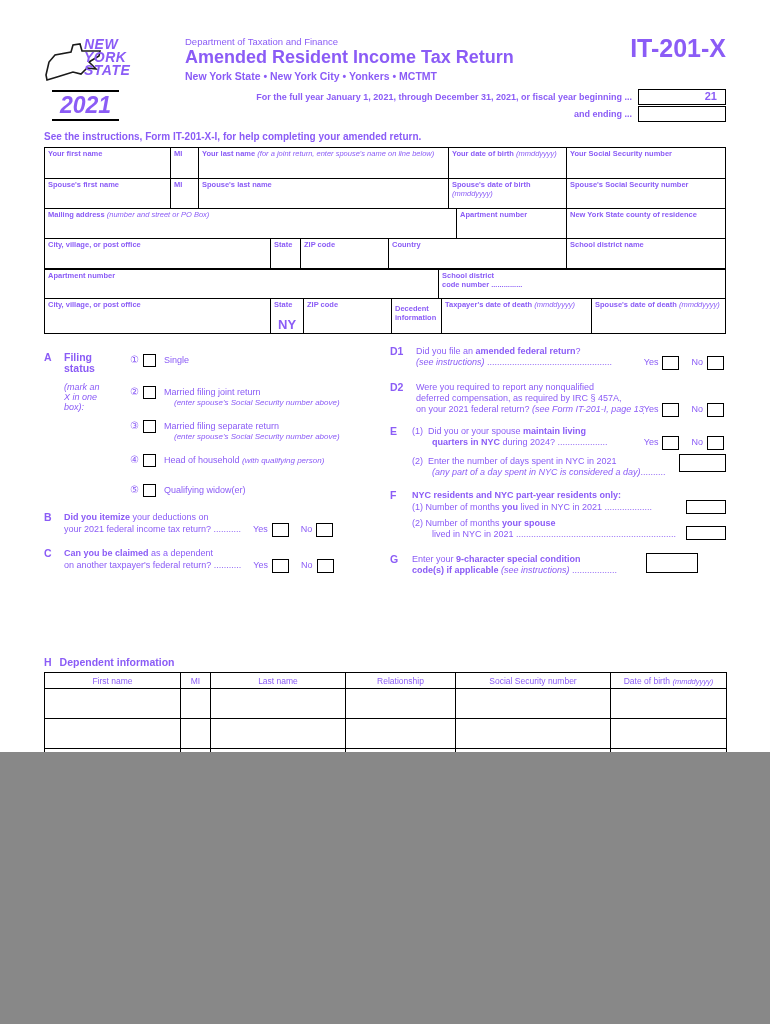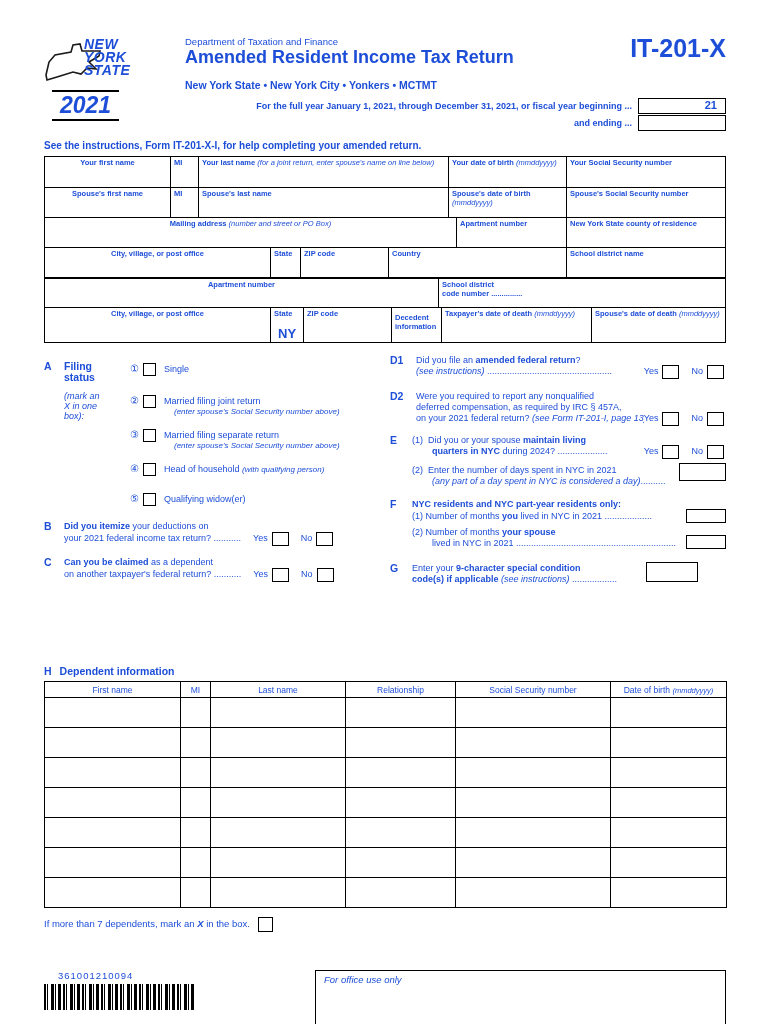--- a/index.html
+++ b/index.html
@@ -1,48 +1,48 @@
 <!DOCTYPE html>
 <html><head>
 <meta charset="utf-8">
 <style>
   * { margin:0; padding:0; box-sizing:border-box; }
   html,body { background:#888; }
   .sheet {
-    width:770px; height:1024px; background:#fff; color:#1d4ed8;
+    width:770px; height:752px; background:#fff; color:#8b5cf6;
     font-family:"Liberation Sans", sans-serif; position:relative; overflow:hidden;
     margin:0 auto;
   }
   .content { position:absolute; left:44px; top:34px; width:682px; }
 
   
   .hdr { position:relative; display:flex; width:100%; }
   .logo { position:relative; width:135px; height:88px; flex:none; }
   .nymap { position:absolute; left:0; top:8px; }
   .logo-words { position:absolute; left:40px; top:4px; font-weight:bold; font-style:italic; font-size:14px; line-height:13px; letter-spacing:.5px; }
   .logo-year { position:absolute; left:8px; top:56px; font-weight:bold; font-style:italic; font-size:23px; border-top:2px solid #000; border-bottom:2px solid #000; padding:0 8px; }
   .hdr-center { flex:1; padding-left:6px; padding-top:2px; }
   .dept { font-size:9.5px; }
   .ftitle { font-size:18px; font-weight:bold; line-height:21px; }
-  .fsub { font-size:10.5px; font-weight:bold; margin-top:11px; }
+  .fsub { font-size:10.5px; font-weight:bold; margin-top:2px; }
   .form-id { position:absolute; right:0; top:0; font-size:25px; font-weight:bold; }
   .fiscal { margin-top:7px; }
   .fiscal-row { display:flex; justify-content:flex-end; align-items:center; font-weight:bold; font-size:9px; white-space:nowrap; margin-top:1px; }
   .fbox { width:88px; height:16px; border:1px solid #000; margin-left:6px; text-align:right; flex:none; }
   .fyear { font-size:11px; padding-right:8px; font-weight:bold; }
 
   .note { font-size:10px; font-weight:bold; margin:9px 0 5px 0; }
 
   
   .id-table { border:1.5px solid #000; width:682px; }
   .id-row { display:grid; border-top:1px solid #000; min-height:30px; }
   .id-row:first-child { border-top:none; }
   .id-row.thick { border-top-width:2px; }
   .cell { border-left:1px solid #000; padding:1px 3px; position:relative; }
-  .id-row .cell:first-child { border-left:none;text-align:center; }
+  .id-row .cell:first-child { border-left:none; }
   .lbl { display:block; font-size:7.5px; line-height:9px; font-weight:bold; }
   .lbl .it { font-weight:normal; font-style:italic; }
   .nyval { font-weight:bold; font-size:13px; text-align:left; padding-left:4px; margin-top:8px; }
   .midlbl { padding-top:5px; }
 
   
   .questions { position:relative; height:292px; margin-top:10px; font-size:9px; line-height:11px; }
   .abs { position:absolute; }
   .qletter { font-size:10.5px; font-weight:bold; }
   .fs-title { font-weight:bold; font-size:10.5px; line-height:11px; }

